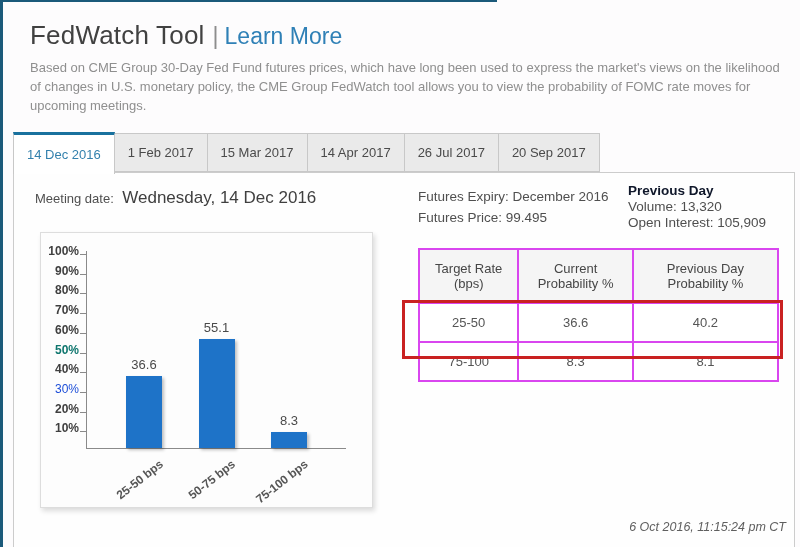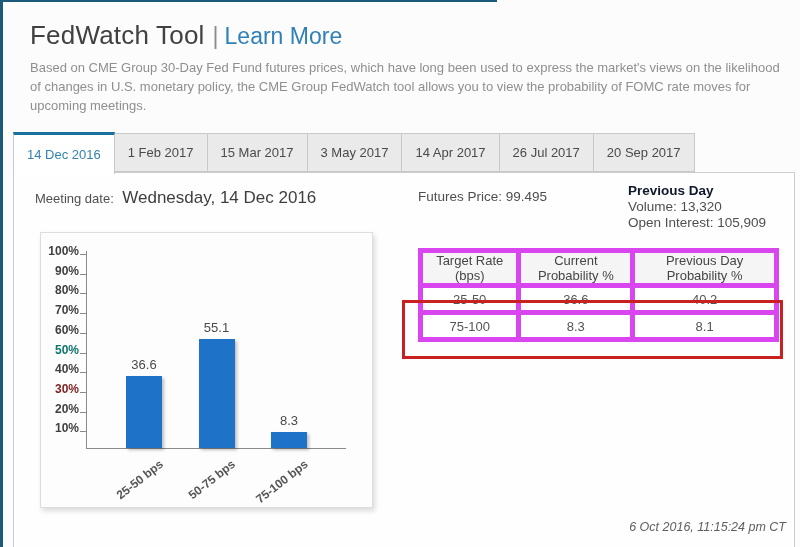--- a/index.html
+++ b/index.html
@@ -34,21 +34,21 @@
   .futures-info { position: absolute; left: 418px; top: 186px; font-size: 13.5px; color: #4f4f4f; line-height: 21px; z-index: 2; white-space: nowrap; }
   .prevday-info { position: absolute; left: 628px; top: 183px; font-size: 13.5px; color: #4f4f4f; line-height: 16px; z-index: 2; white-space: nowrap; }
   .prevday-info .pd-title { font-weight: bold; color: #0f172a; }
 
   .chart-panel { position: absolute; left: 40px; top: 232px; width: 333px; height: 276px;
                  background: #fdfdfd; border: 1px solid #dddddd; box-shadow: 2px 3px 5px rgba(0,0,0,0.14); z-index: 2; }
 
   .prob-table { position: absolute; left: 418px; top: 248px; width: 361px; border-collapse: collapse;
                 font-size: 13px; color: #555; z-index: 2; background: #fff; }
   .prob-table th { font-weight: normal; color: #464646; background: #f5f5f5; }
-  .prob-table th, .prob-table td { border: 5px solid #d946ef; height: 27px; text-align: center; padding: 0 4px; }
+  .prob-table th, .prob-table td { border: 2px solid #d946ef; height: 27px; text-align: center; padding: 11px 4px; }
 
   .highlight-box { position: absolute; left: 402px; top: 300px; width: 381px; height: 59px;
                    border: 3px solid #c92121; z-index: 6; pointer-events: none; }
 
   .timestamp { position: absolute; right: 14px; top: 520px; font-size: 12.5px; font-style: italic; color: #5f5f5f; z-index: 2; }
 </style>
 </head>
 <body>
 
 <div class="page">
@@ -58,51 +58,51 @@
   <div class="title-row">
     <span class="page-title">FedWatch Tool</span><span class="title-sep">|</span><a class="learn-more">Learn More</a>
   </div>
 
   <p class="page-desc">Based on CME Group 30-Day Fed Fund futures prices, which have long been used to express the market's views on the likelihood of changes in U.S. monetary policy, the CME Group FedWatch tool allows you to view the probability of FOMC rate moves for upcoming meetings.</p>
 
   <div class="tabs">
       <div class="tab selected">14 Dec 2016</div>
       <div class="tab">1 Feb 2017</div>
       <div class="tab">15 Mar 2017</div>
-      <div class="tab">3 May 2017</div>
       <div class="tab">14 Apr 2017</div>
       <div class="tab">26 Jul 2017</div>
       <div class="tab">20 Sep 2017</div>
     </div>
 
   <div class="content-panel"></div>
 
   <div class="meeting-date">
     <span class="lbl">Meeting date:</span>
     <span class="val">Wednesday, 14 Dec 2016</span>
   </div>
 
   <div class="futures-info">
+    <div><span>Futures Expiry:</span> <span>December 2016</span></div>
     <div><span>Futures Price:</span> <span>99.495</span></div>
   </div>
 
   <div class="prevday-info">
     <div class="pd-title">Previous Day</div>
     <div><span>Volume:</span> <span>13,320</span></div>
     <div><span>Open Interest:</span> <span>105,909</span></div>
   </div>
 
   <div class="chart-panel">
       <div style="position: absolute; left: 45px; top: 18px; width: 1px; height: 197px; background: rgb(138, 138, 138);"></div>
       <div style="position: absolute; left: 45px; top: 215px; width: 260px; height: 1px; background: rgb(138, 138, 138);"></div>
       <div style="position: absolute; left: 0px; top: 188.3px; width: 38px; text-align: right; font-size: 12px; font-weight: bold; color: rgb(63, 63, 63);">10%</div>
       <div style="position: absolute; left: 39px; top: 198.3px; width: 6px; height: 1px; background: rgb(138, 138, 138);"></div>
       <div style="position: absolute; left: 0px; top: 168.6px; width: 38px; text-align: right; font-size: 12px; font-weight: bold; color: rgb(63, 63, 63);">20%</div>
       <div style="position: absolute; left: 39px; top: 178.6px; width: 6px; height: 1px; background: rgb(138, 138, 138);"></div>
-      <div style="position: absolute; left: 0px; top: 148.9px; width: 38px; text-align: right; font-size: 12px; font-weight: bold; color: #7f1d1d;">30%</div>
+      <div style="position: absolute; left: 0px; top: 148.9px; width: 38px; text-align: right; font-size: 12px; font-weight: normal; color: #1d4ed8;">30%</div>
       <div style="position: absolute; left: 39px; top: 158.9px; width: 6px; height: 1px; background: rgb(138, 138, 138);"></div>
       <div style="position: absolute; left: 0px; top: 129.2px; width: 38px; text-align: right; font-size: 12px; font-weight: bold; color: rgb(63, 63, 63);">40%</div>
       <div style="position: absolute; left: 39px; top: 139.2px; width: 6px; height: 1px; background: rgb(138, 138, 138);"></div>
       <div style="position: absolute; left: 0px; top: 109.5px; width: 38px; text-align: right; font-size: 12px; font-weight: bold; color: #0f766e;">50%</div>
       <div style="position: absolute; left: 39px; top: 119.5px; width: 6px; height: 1px; background: rgb(138, 138, 138);"></div>
       <div style="position: absolute; left: 0px; top: 89.8px; width: 38px; text-align: right; font-size: 12px; font-weight: bold; color: rgb(63, 63, 63);">60%</div>
       <div style="position: absolute; left: 39px; top: 99.8px; width: 6px; height: 1px; background: rgb(138, 138, 138);"></div>
       <div style="position: absolute; left: 0px; top: 70.1px; width: 38px; text-align: right; font-size: 12px; font-weight: bold; color: rgb(63, 63, 63);">70%</div>
       <div style="position: absolute; left: 39px; top: 80.1px; width: 6px; height: 1px; background: rgb(138, 138, 138);"></div>
       <div style="position: absolute; left: 0px; top: 50.4px; width: 38px; text-align: right; font-size: 12px; font-weight: bold; color: rgb(63, 63, 63);">80%</div>

